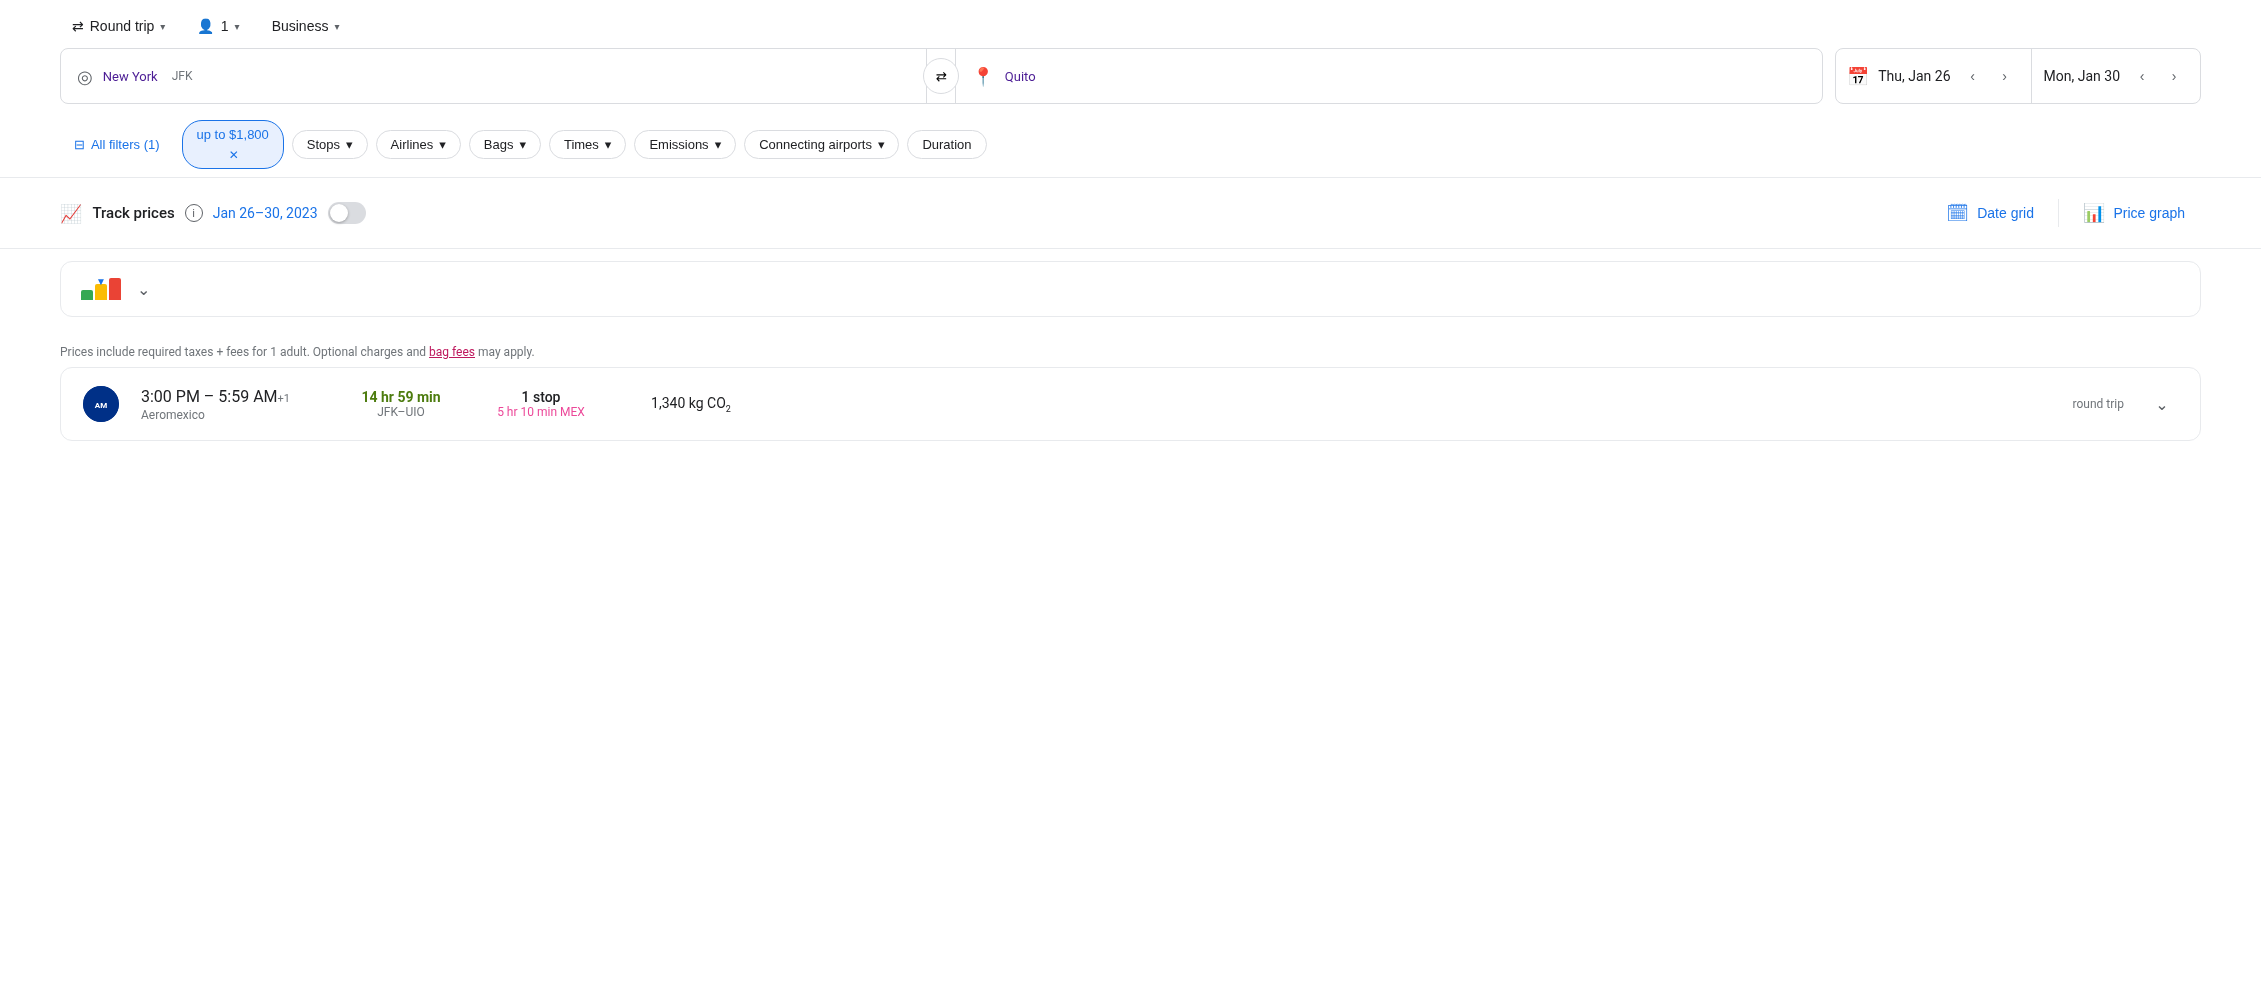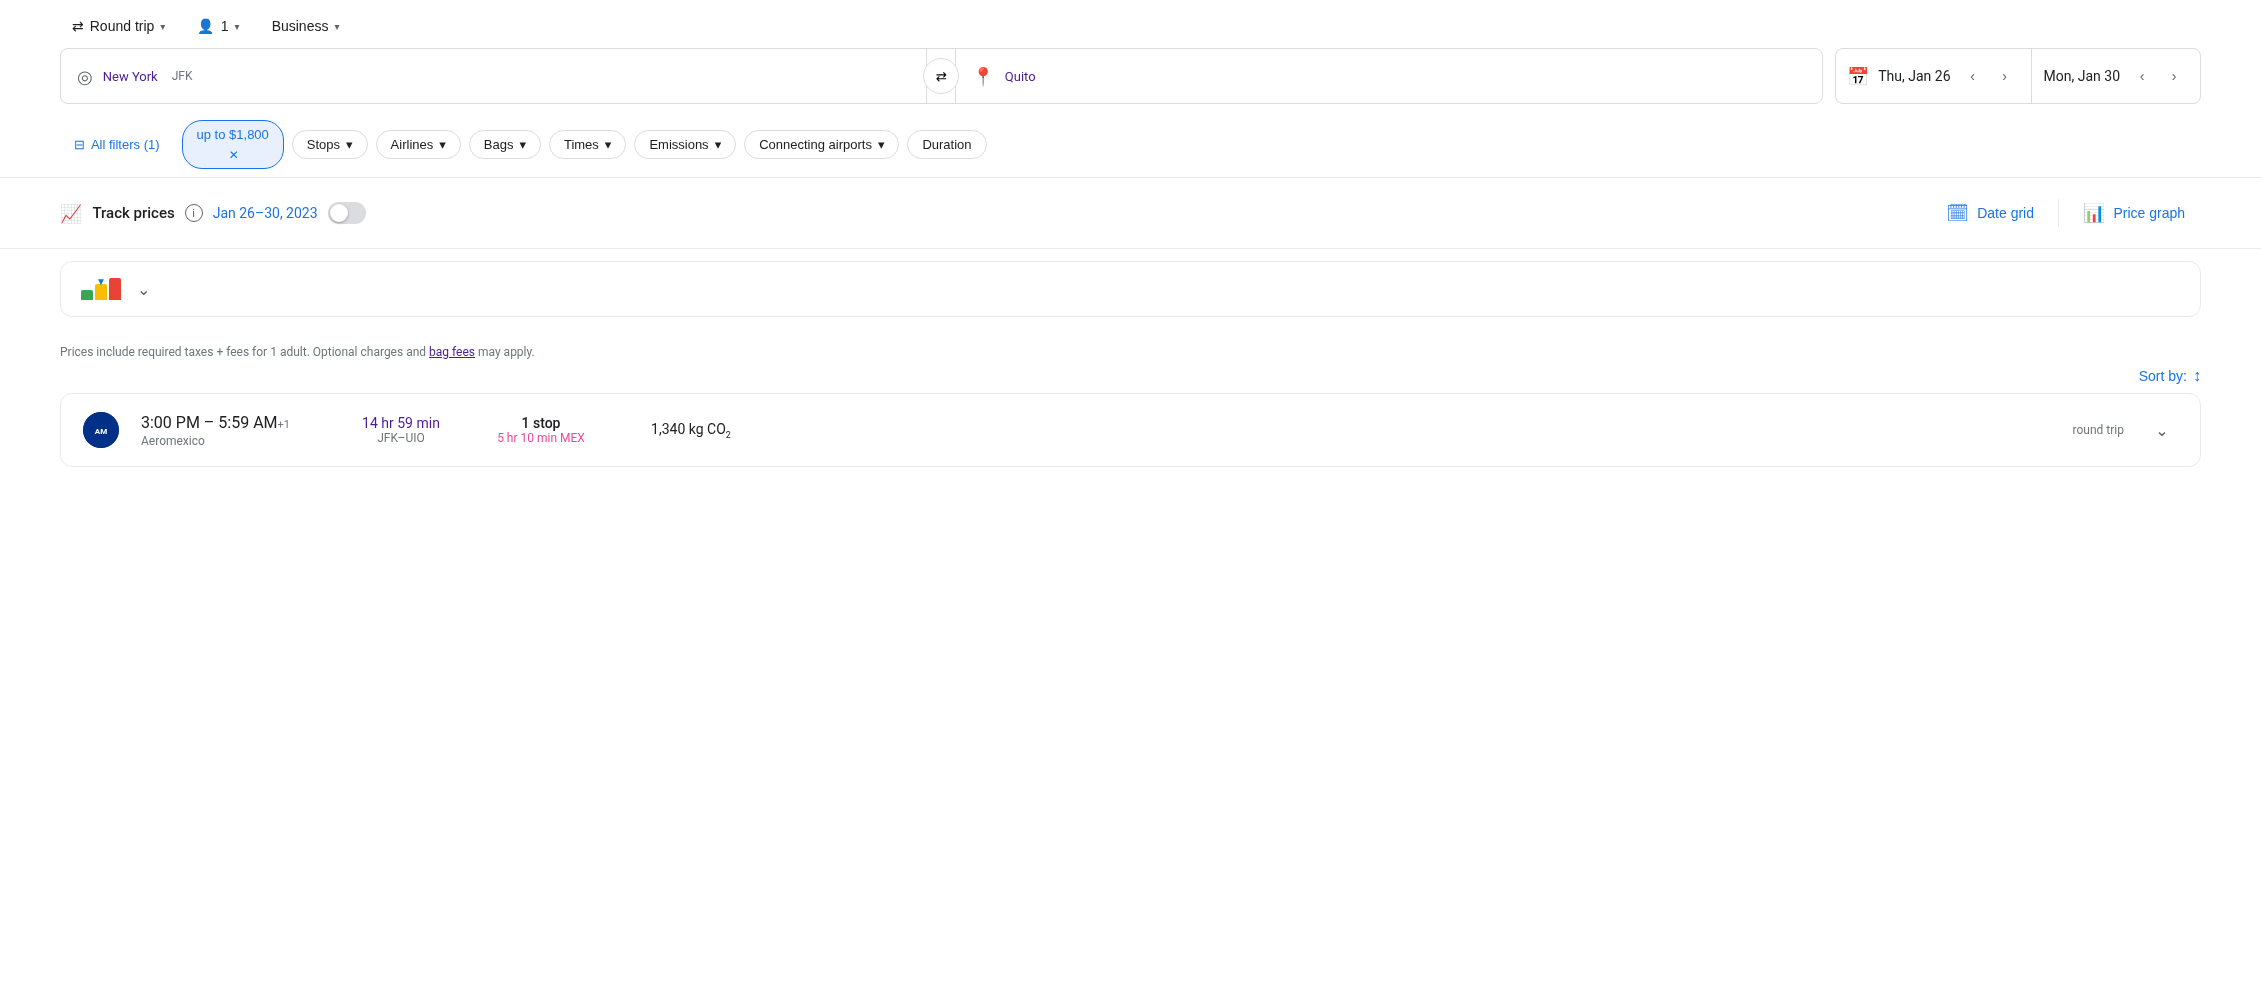--- a/index.html
+++ b/index.html
@@ -333,21 +333,21 @@
       margin-bottom: 4px;
     }
 
     .departing-subtitle {
       font-size: 12px;
       color: #70757a;
       margin-bottom: 8px;
     }
 
     .departing-subtitle a {
-      color: #4c1d95;
+      color: #be185d;
     }
 
     .sort-row {
       display: flex;
       justify-content: flex-end;
       align-items: center;
       margin-bottom: 8px;
     }
 
     .sort-btn {
@@ -397,22 +397,22 @@
       margin-top: 2px;
     }
 
     .flight-duration {
       flex: 0 0 120px;
       text-align: center;
     }
 
     .duration-text {
       font-size: 14px;
-      color: #4c1d95;
-      font-weight: 400;
+      color: #4d7c0f;
+      font-weight: 700;
     }
 
     .route-text {
       font-size: 12px;
       color: #70757a;
     }
 
     .flight-stops {
       flex: 0 0 120px;
       text-align: center;
@@ -619,26 +619,20 @@
   </div>
   <span class="chevron-down">⌄</span>
 </div>
 
 <div class="departing-section">
   <p class="departing-subtitle">
     <span>Prices include required taxes + fees for 1 adult. Optional charges and</span>
     <a href="#">bag fees</a>
     <span>may apply.</span>
   </p>
-  <div class="sort-row">
-    <button class="sort-btn">
-      <span>Sort by:</span>
-      <span style="font-size:16px; color:#1a73e8;">↕</span>
-    </button>
-  </div>
 
   <div class="flight-card">
     <div class="airline-logo">
       <div class="aeromexico-logo">
         <svg width="36" height="36" viewBox="0 0 36 36">
           <circle cx="18" cy="18" r="18" fill="#003087"></circle>
           <text x="18" y="22" text-anchor="middle" fill="white" font-size="8" font-weight="bold">AM</text>
         </svg>
       </div>
     </div>

